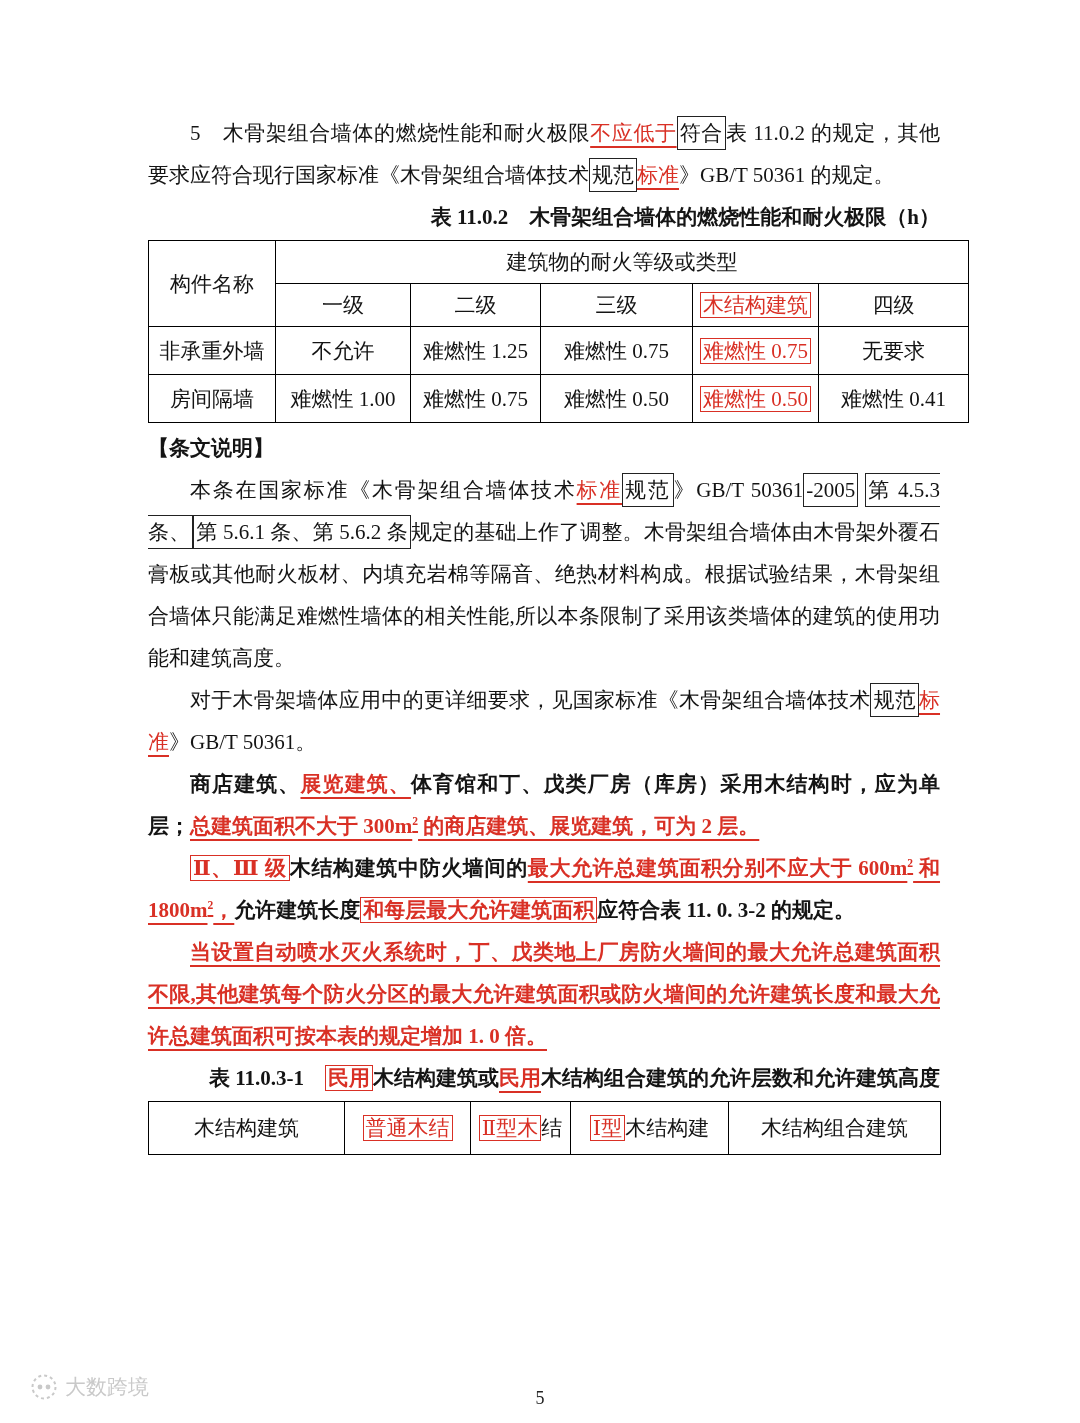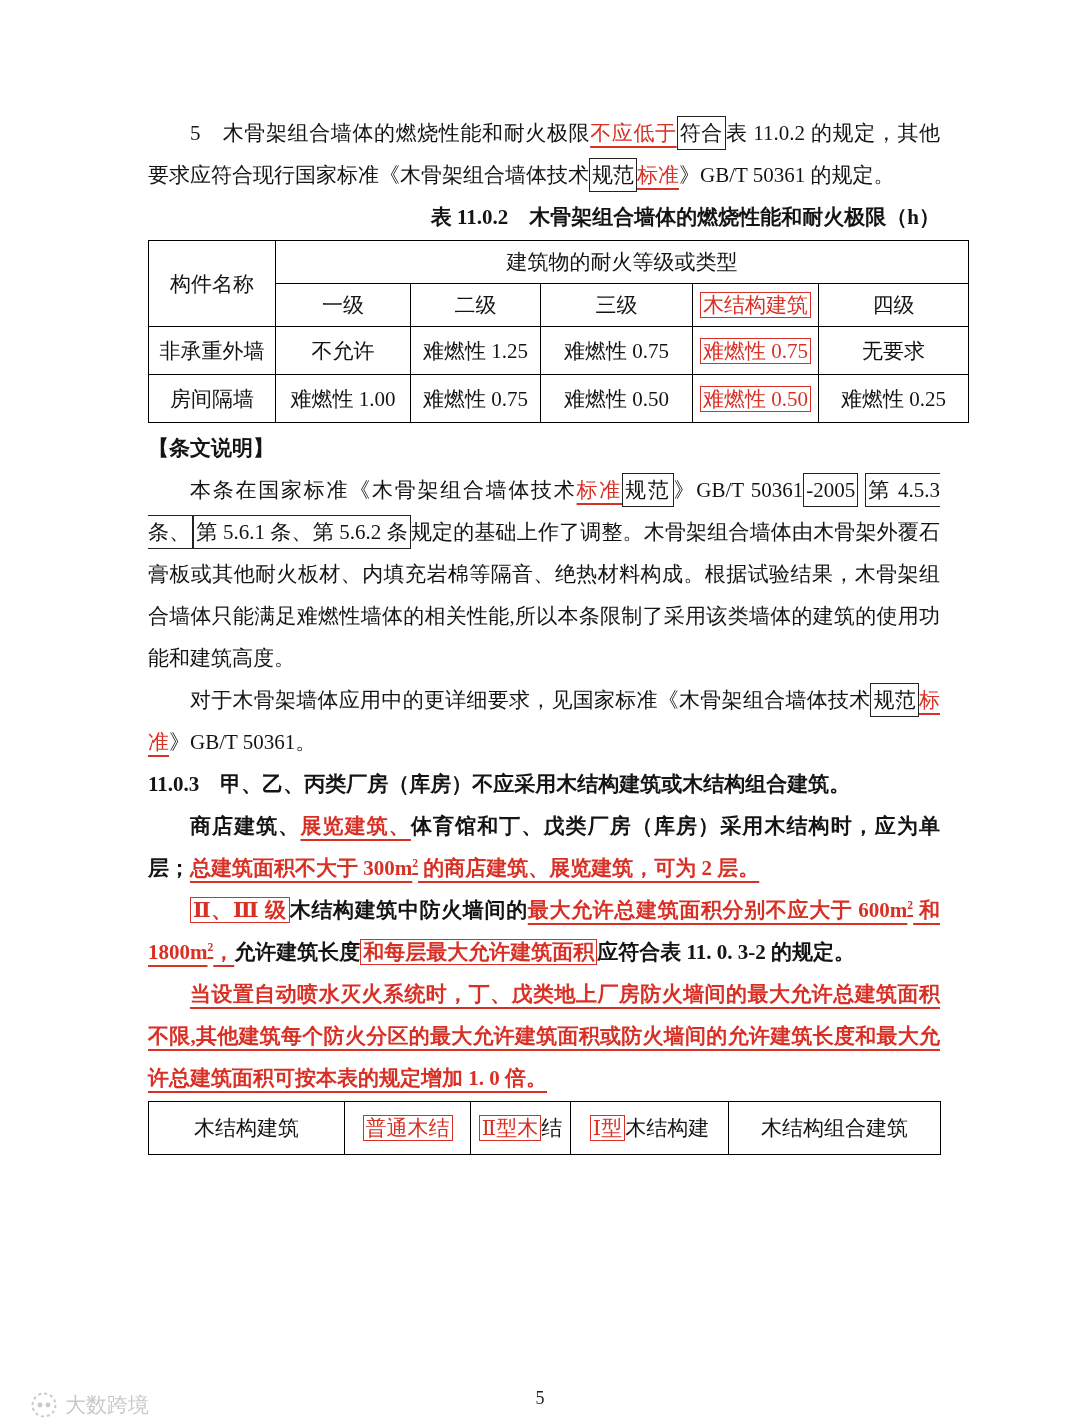--- a/index.html
+++ b/index.html
@@ -24,21 +24,21 @@
   .t1 { width:820px; margin:2px 16px 4px 0; font-size:21px; }
   .t1 td { border:1.6px solid #000; text-align:center; vertical-align:middle; padding:0 2px; }
   .t1 tr.h1 { height:38px; }
   .t1 tr.h2 { height:42px;padding-left:22px; }
   .t1 tr.dr { height:48px; }
   .t2 { width:792px; margin-top:2px; font-size:21px; }
   .t2 td { border:1.6px solid #000; text-align:center; vertical-align:middle; height:50px; }
 
   .pageno { position:absolute; bottom:14px; left:0; width:100%; text-align:center;
     font-size:18px; color:#222; }
-  .watermark { position:absolute; left:30px; bottom:4px; display:flex; align-items:center;
+  .watermark { position:absolute; left:30px; bottom:22px; display:flex; align-items:center;
     gap:7px; color:#c9c9c9; font-size:21px; font-family:"Liberation Sans",sans-serif; }
   .watermark svg { display:block; }
 </style>
 </head>
 <body>
 
 <div class="page">
   <div class="content">
 
     <p class="ind"><span>5　木骨架组合墙体的燃烧性能和耐火极限</span><span class="ru">不应低于</span><span class="bb">符合</span><span>表 11.0.2 的规定，其他要求应符合现行国家标准《木骨架组合墙体技术</span><span class="bb">规范</span><span class="ru">标准</span><span>》GB/T 50361 的规定。</span></p>
@@ -73,36 +73,36 @@
           <td>难燃性 0.75</td>
           <td><span class="rb">难燃性 0.75</span></td>
           <td>无要求</td>
         </tr>
         <tr class="dr">
           <td>房间隔墙</td>
           <td>难燃性 1.00</td>
           <td>难燃性 0.75</td>
           <td>难燃性 0.50</td>
           <td><span class="rb">难燃性 0.50</span></td>
-          <td>难燃性 0.25</td>
+          <td>难燃性 0.41</td>
         </tr>
       </tbody>
     </table>
 
     <p class="hei">【条文说明】</p>
 
     <p class="ind"><span>本条在国家标准《木骨架组合墙体技术</span><span class="ru">标准</span><span class="bb">规范</span><span>》GB/T 50361</span><span class="bb">-2005</span><span> </span><span class="bb">第 4.5.3 条、</span><span class="bb">第 5.6.1 条、第 5.6.2 条</span><span>规定的基础上作了调整。木骨架组合墙体由木骨架外覆石膏板或其他耐火板材、内填充岩棉等隔音、绝热材料构成。根据试验结果，木骨架组合墙体只能满足难燃性墙体的相关性能,所以本条限制了采用该类墙体的建筑的使用功能和建筑高度。</span></p>
     <p class="ind"><span>对于木骨架墙体应用中的更详细要求，见国家标准《木骨架组合墙体技术</span><span class="bb">规范</span><span class="ru">标准</span><span>》GB/T 50361。</span></p>
 
-    <p class="hei">11.0.3　甲、乙、丙类厂房（库房）不应采用木结构建筑或木结构组合建筑。</p>
 
     <p class="ind hei"><span>商店建筑、</span><span class="ru">展览建筑、</span><span>体育馆和丁、戊类厂房（库房）采用木结构时，应为单层；</span><span class="ru">总建筑面积不大于 300m</span><span class="ru sup">2</span><span class="ru"> 的商店建筑、展览建筑，可为 2 层。</span></p>
     <p class="ind hei"><span class="rb">Ⅱ、Ⅲ 级</span><span>木结构建筑中防火墙间的</span><span class="ru">最大允许总建筑面积分别不应大于 600m</span><span class="ru sup">2</span><span class="ru"> 和</span><span class="ru">1800m</span><span class="ru sup">2</span><span class="ru">，</span><span>允许建筑长度</span><span class="rb">和每层最大允许建筑面积</span><span>应符合表 11. 0. 3-2 的规定。</span></p>
     <p class="ind hei"><span class="ru">当设置自动喷水灭火系统时，丁、戊类地上厂房防火墙间的最大允许总建筑面积不限,其他建筑每个防火分区的最大允许建筑面积或防火墙间的允许建筑长度和最大允许总建筑面积可按本表的规定增加 1. 0 倍。</span></p>
 
+    <p class="center hei"><span>表 11.0.3-1　</span><span class="rb">民用</span><span>木结构建筑或</span><span class="ru">民用</span><span>木结构组合建筑的允许层数和允许建筑高度</span></p>
 
     <table class="t2">
       <colgroup>
         <col style="width:196px">
           <col style="width:126px">
           <col style="width:100px">
         <col style="width:158px">
           <col style="width:212px">
       </colgroup>
       <tbody>

